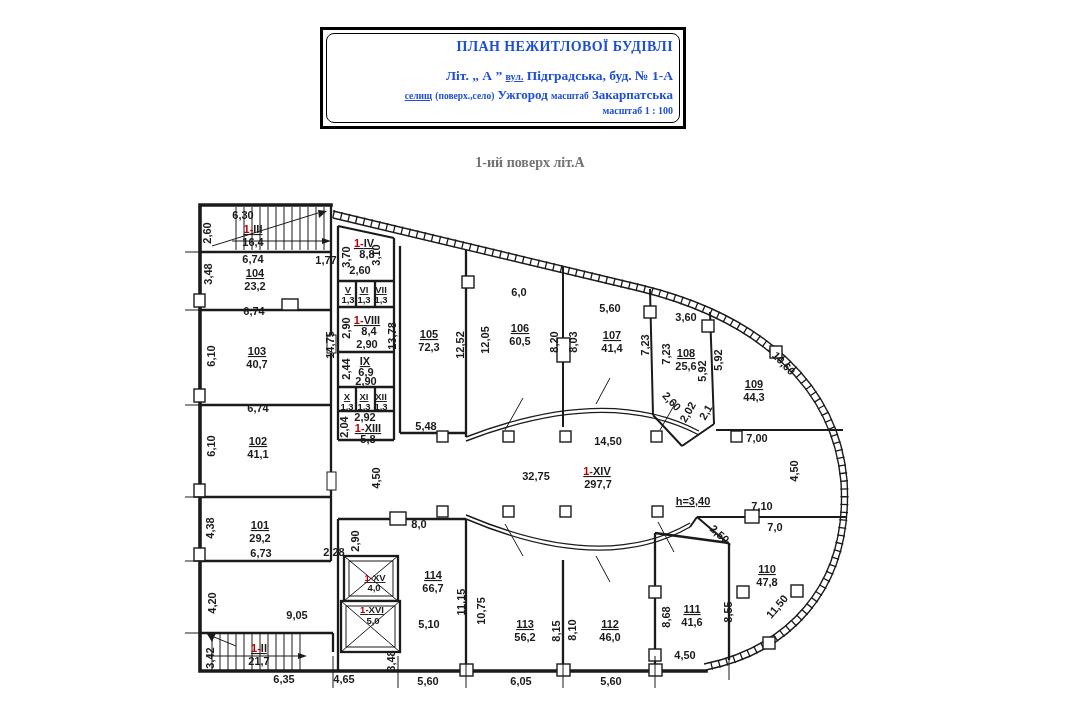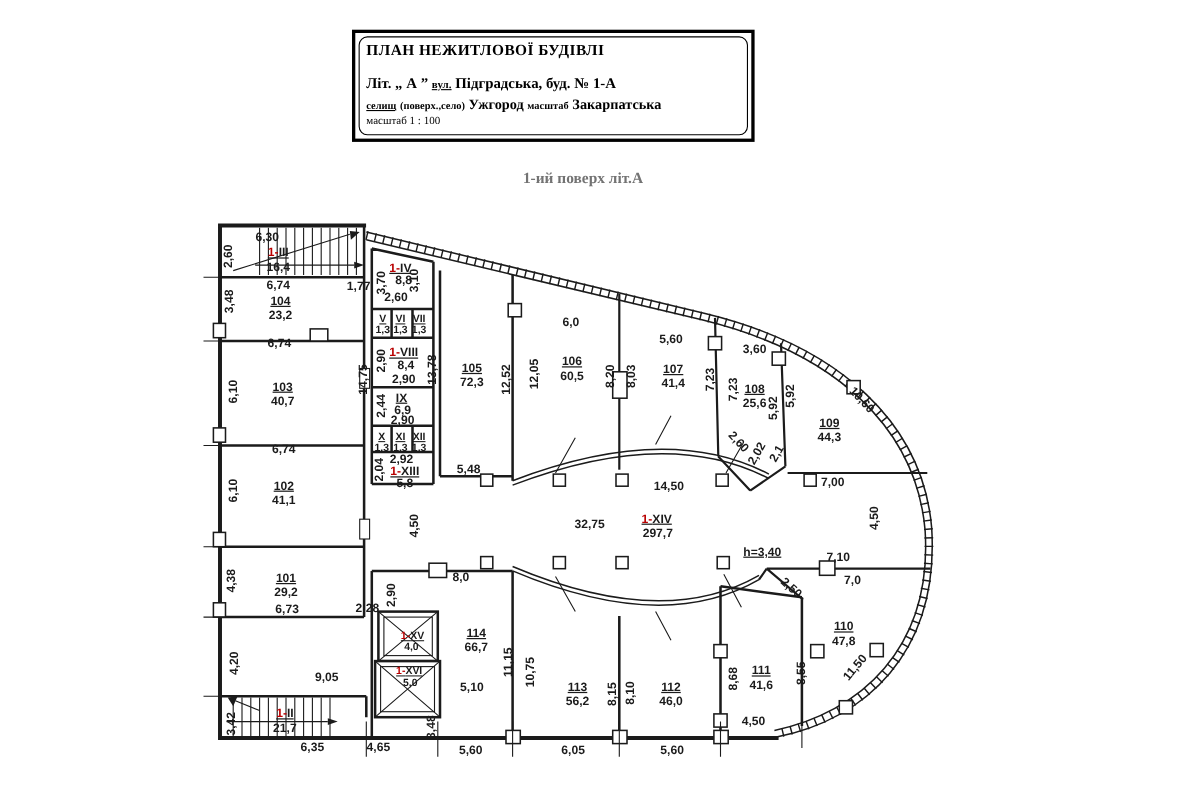--- a/index.html
+++ b/index.html
@@ -1,27 +1,27 @@
 <!DOCTYPE html>
 <html><head>
 <meta charset="utf-8">
 <style>
   html,body{margin:0;padding:0;background:#fff;}
   #stage{position:relative;width:1083px;height:720px;background:#fff;overflow:hidden;
          font-family:"Liberation Sans",sans-serif;}
   
   #titleblock{position:absolute;left:320px;top:27px;width:360px;border:3px solid #000;background:#fff;}
-  #titleblock .inner{border:1.5px solid #000;border-radius:8px;margin:3px;padding:5px 6px 6px 6px;text-align:left;
-                     font-family:"Liberation Serif",serif;color:#000000;}
+  #titleblock .inner{border:1.5px solid #000;border-radius:8px;margin:3px;padding:5px 6px 6px 6px;text-align:right;
+                     font-family:"Liberation Serif",serif;color:#1d4ed8;}
   .tb1{font-weight:bold;font-size:14px;letter-spacing:.4px;}
   .tb2{font-weight:bold;font-size:13.5px;margin-top:13px;}
   .tb2 .small{font-size:10px;}
   .tb3{font-weight:bold;font-size:13px;margin-top:3px;}
   .tb3 .small{font-size:9.5px;font-weight:bold;}
-  .tb4{font-weight:normal;font-size:10px;margin-top:2px;}
+  .tb4{font-weight:bold;font-size:10px;margin-top:2px;}
   .und{text-decoration:underline;}
   
   #subtitle{position:absolute;left:400px;top:155px;width:260px;text-align:center;
             font-family:"Liberation Serif",serif;font-weight:bold;font-size:14px;color:#737373;}
   
   svg{position:absolute;left:0;top:0;}
   .w4{stroke:#1b1b1b;stroke-width:3.6;fill:none;stroke-linecap:square;}
   .w25{stroke:#1b1b1b;stroke-width:2.3;fill:none;}
   .w2{stroke:#1b1b1b;stroke-width:2;fill:none;}
   .w15{stroke:#1b1b1b;stroke-width:1.4;fill:none;}

